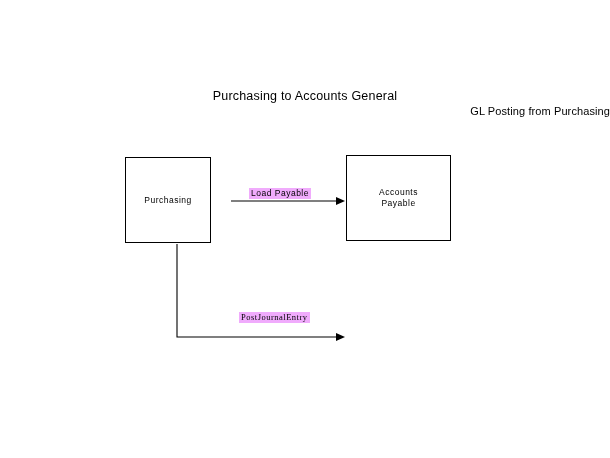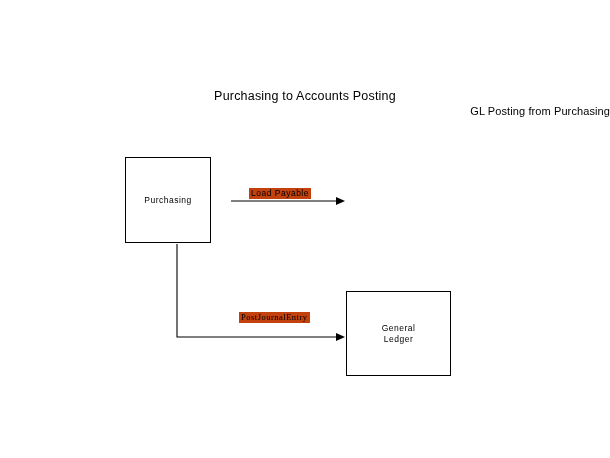--- a/index.html
+++ b/index.html
@@ -87,58 +87,58 @@
   }
   .edge-head {
     fill: #000000;
   }
   .edge-label {
     position: absolute;
     font-size: 8.5px;
     line-height: 11px;
     letter-spacing: 0.5px;
     white-space: nowrap;
-    background: #c2410c;
+    background: #f0abfc;
     padding: 0 2px;
   }
   #edge-label-load-payable {
     left: 249px;
     top: 188px;
   }
   #edge-label-post-journal-entry {
     left: 239px;
     top: 312px;
     font-family: Liberation Serif, serif;
   }
 </style>
 </head>
 <body>
 
 <div id="canvas">
 
   <div class="title-block">
-    <div class="title-main">Purchasing to Accounts Posting</div>
+    <div class="title-main">Purchasing to Accounts General</div>
     <div class="title-sub">GL Posting from Purchasing</div>
   </div>
 
   <svg class="edge-svg" viewBox="0 0 610 458">
     <path class="edge-line" d="M 231 201 L 338 201"></path>
     <polygon class="edge-head" points="345,201 336,197 336,205"></polygon>
 
     <path class="edge-line" d="M 177 244 L 177 337 L 338 337"></path>
     <polygon class="edge-head" points="345,337 336,333 336,341"></polygon>
   </svg>
 
   <div class="node" id="node-purchasing">
     <span class="node-label">Purchasing</span>
   </div>
 
+  <div class="node" id="node-accounts-payable">
+    <span class="node-label">Accounts
+Payable</span>
+  </div>
 
-  <div class="node" id="node-general-ledger">
-    <span class="node-label">General
-Ledger</span>
-  </div>
 
   <div class="edge-label" id="edge-label-load-payable">Load Payable</div>
 
   <div class="edge-label" id="edge-label-post-journal-entry">PostJournalEntry</div>
 
 </div>
 
 </body></html>

